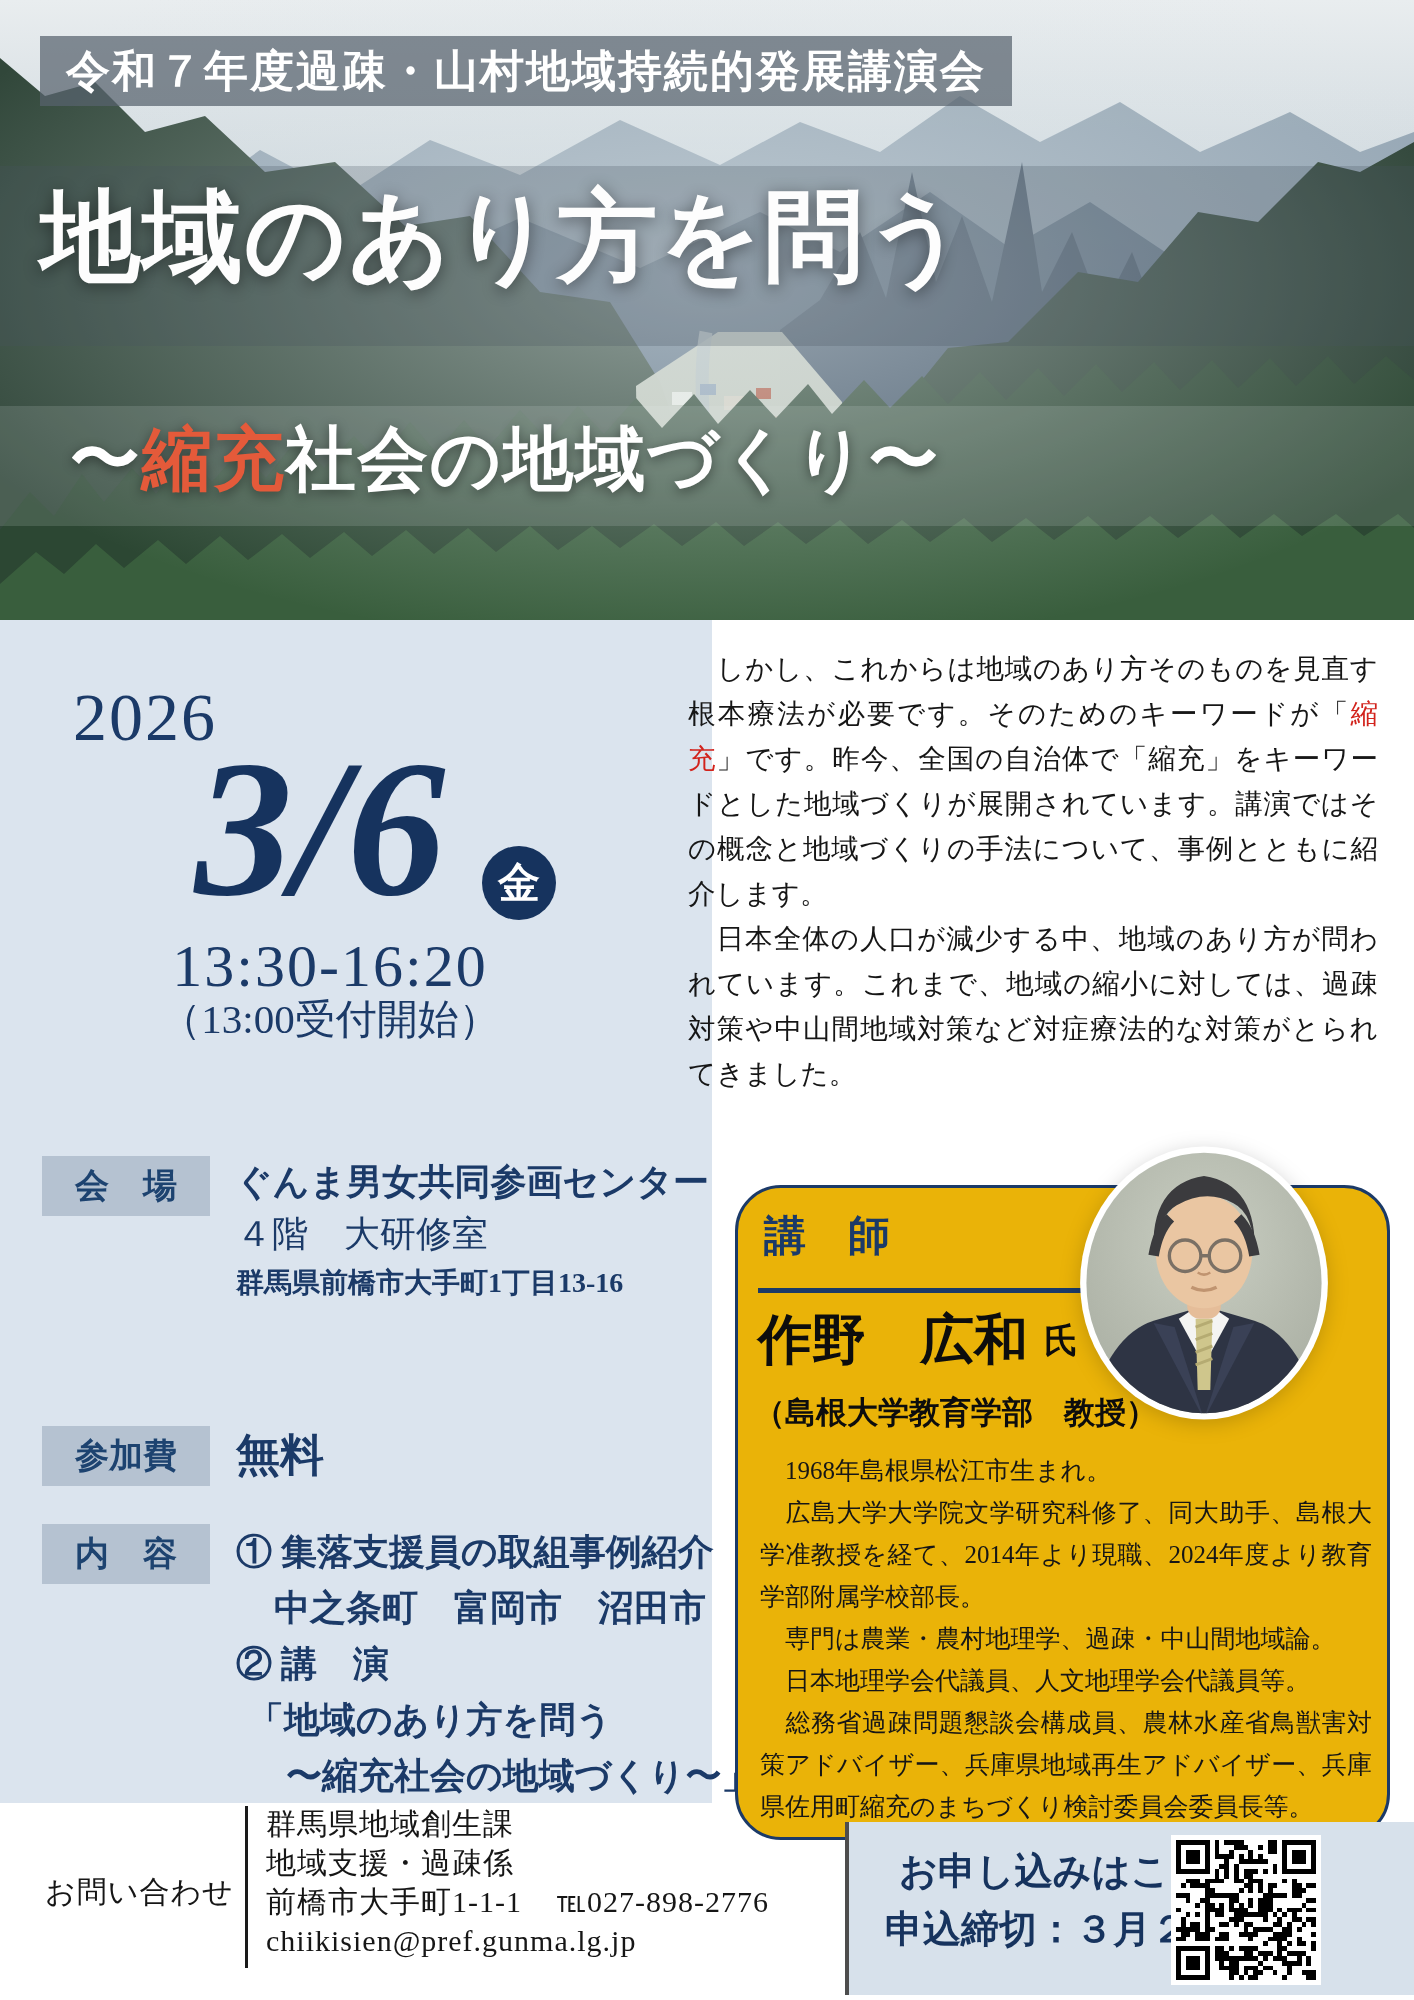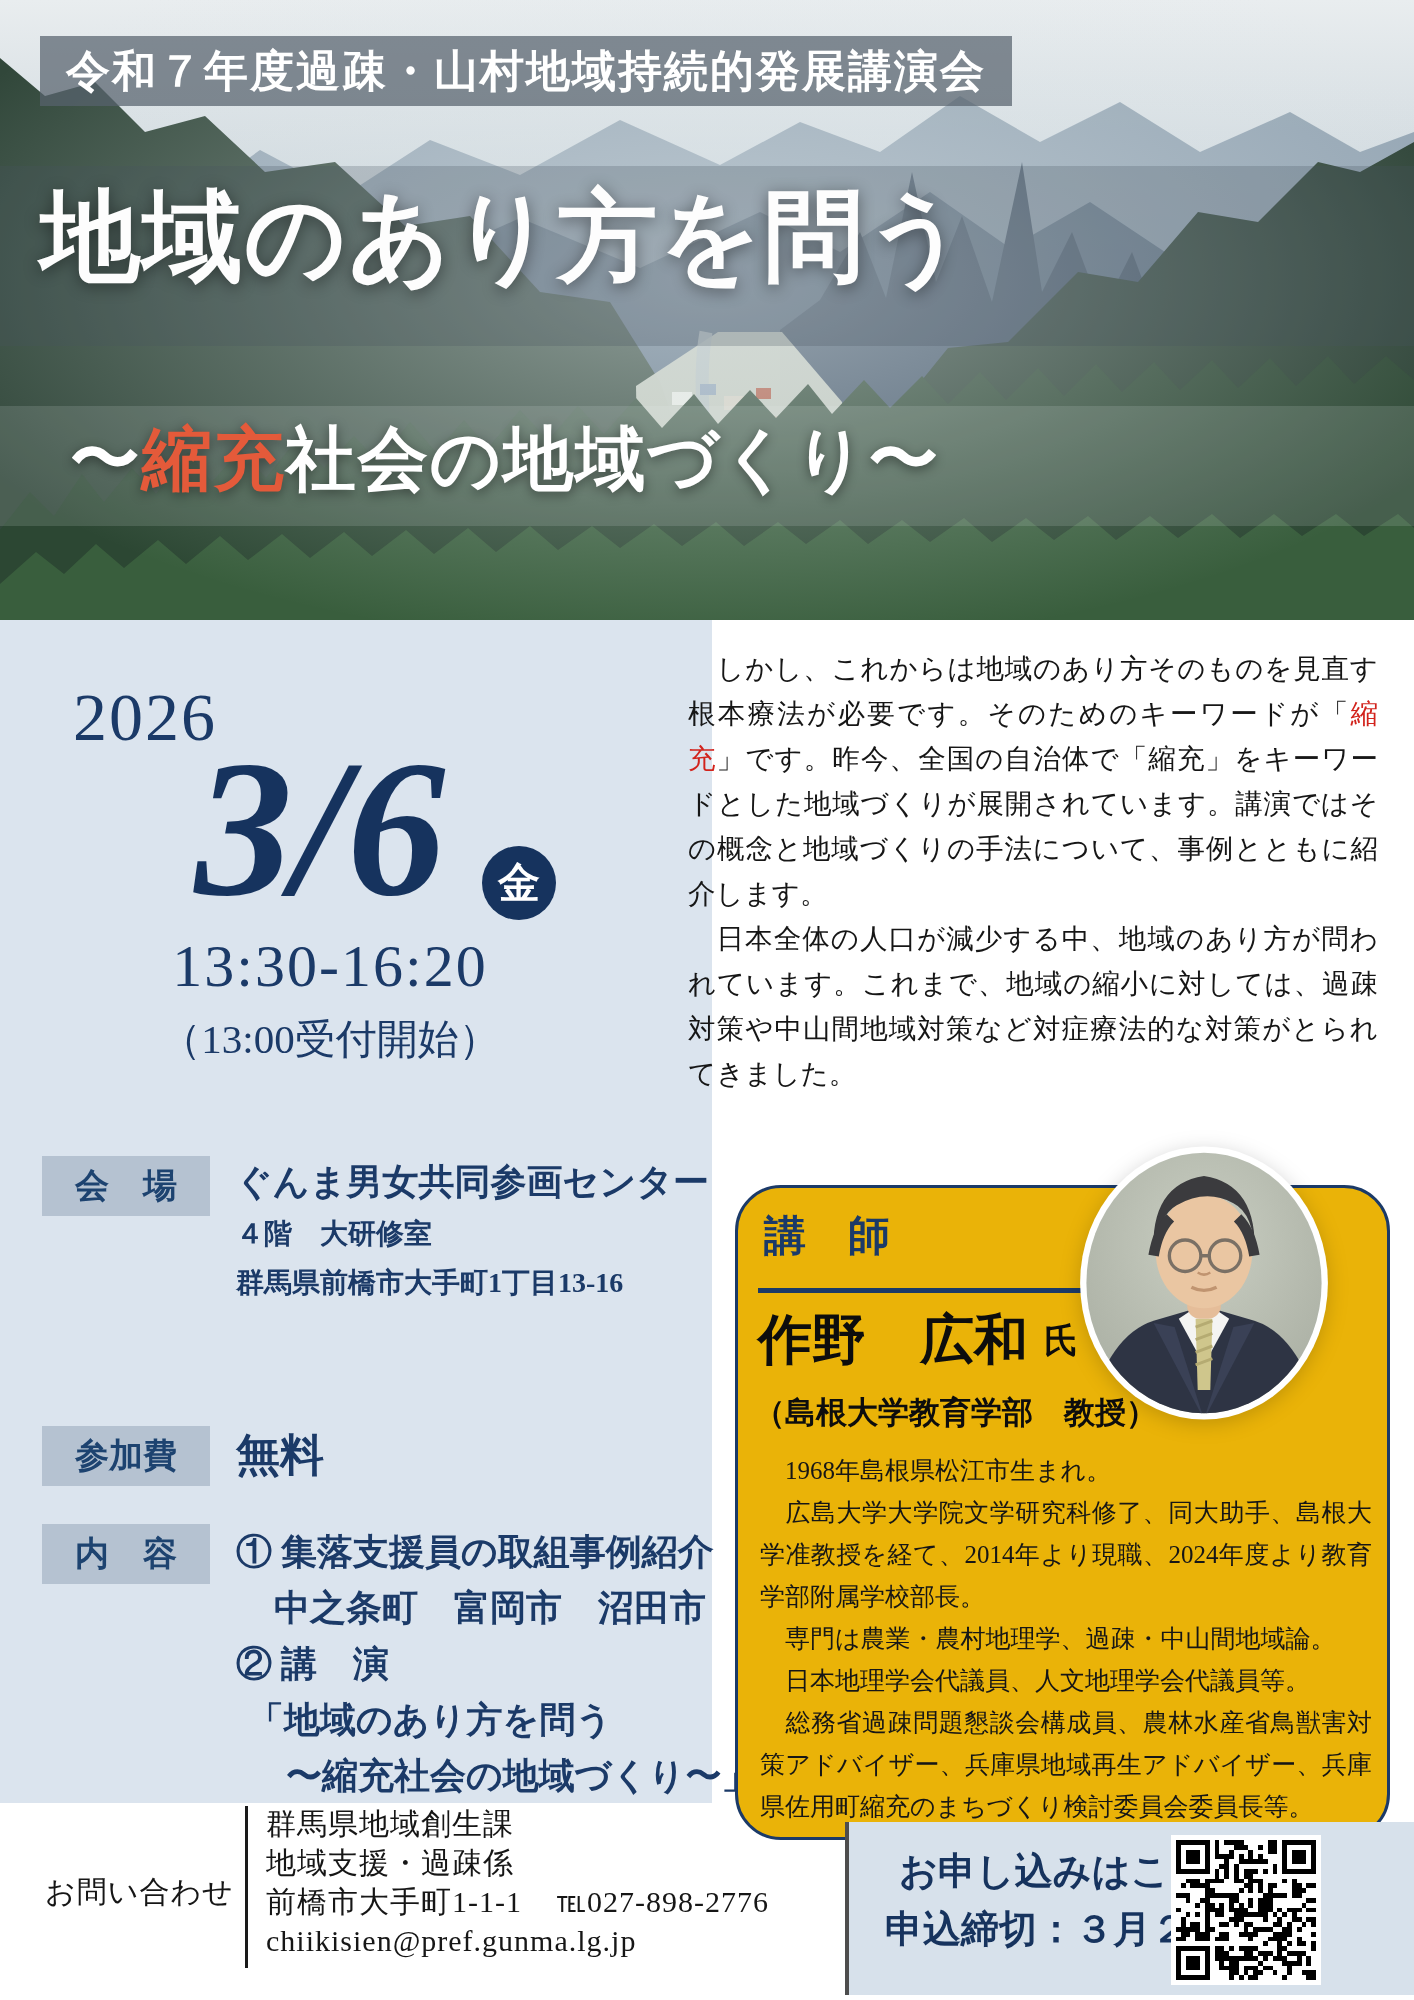--- a/index.html
+++ b/index.html
@@ -35,29 +35,29 @@
   
   .left-panel{position:absolute;left:0;top:620px;width:712px;height:1183px;background:var(--panel);}
   .year{position:absolute;left:73px;top:58px;font-size:68px;color:var(--navy);letter-spacing:2px;}
   .date-block{position:absolute;left:40px;top:108px;width:560px;text-align:center;}
   .date-big{font-size:196px;line-height:200px;font-style:italic;color:var(--navy-deep);font-weight:600;}
   .weekday-badge{position:absolute;left:482px;top:226px;width:74px;height:74px;border-radius:50%;
                  background:var(--navy-deep);color:#ffffff;display:flex;align-items:center;justify-content:center;
                  font-size:42px;font-weight:600;}
   .time{position:absolute;left:40px;top:312px;width:580px;text-align:center;
         font-size:60px;color:var(--navy);letter-spacing:2px;}
-  .reception{position:absolute;left:40px;top:392px;width:580px;text-align:center;
+  .reception{position:absolute;left:40px;top:372px;width:580px;text-align:center;
              font-size:41px;color:var(--navy);}
   .detail-row{position:absolute;left:42px;display:flex;gap:26px;align-items:flex-start;}
   .label-box{flex:0 0 168px;width:168px;height:60px;background:var(--labelbox);
              display:flex;align-items:center;justify-content:center;
              color:#1d4370;font-size:34px;font-weight:700;}
   .detail-body{color:var(--navy);}
   .v-name{font-size:36px;font-weight:700;line-height:52px;white-space:nowrap;}
-  .v-room{font-size:28px;font-weight:700;line-height:52px;}
+  .v-room{font-size:36px;font-weight:400;line-height:52px;}
   .v-addr{font-size:28px;font-weight:700;line-height:42px;margin-top:2px;}
   .method-line{display:flex;align-items:baseline;gap:14px;line-height:60px;}
   .m-big{font-size:44px;font-weight:700;}
   .m-small{font-size:28px;font-weight:700;}
   .fee-value{font-size:44px;font-weight:700;line-height:60px;}
   .agenda p{margin:0;font-size:36px;font-weight:700;line-height:56px;white-space:nowrap;}
   .agenda .ind1{padding-left:38px;}
   .agenda .ind2{padding-left:12px;}
   .agenda .ind3{padding-left:50px;}
 

